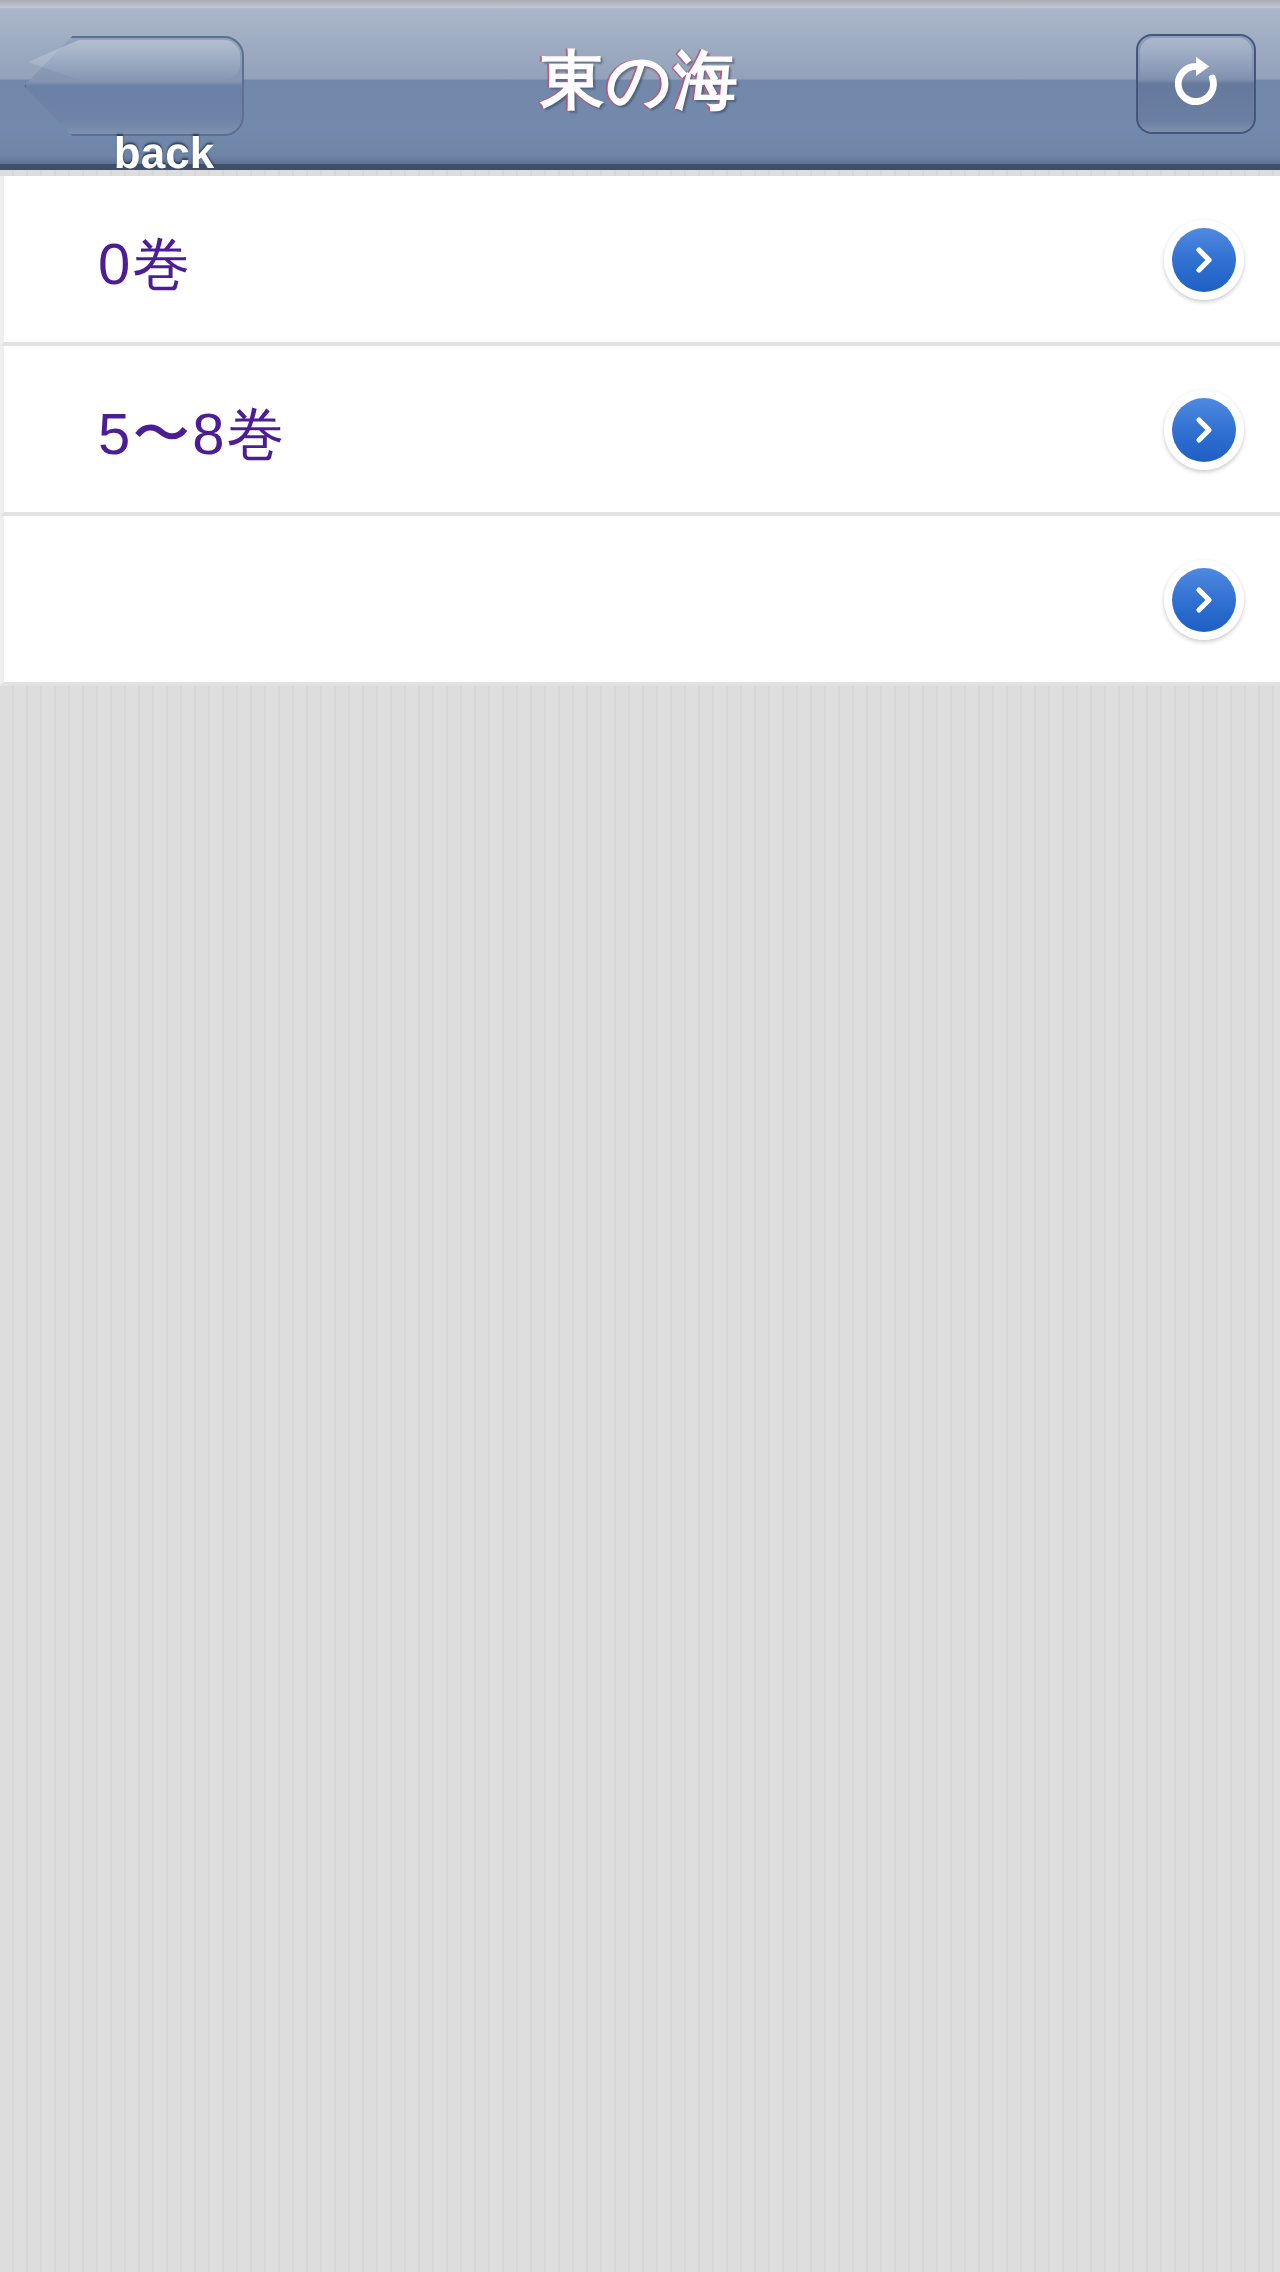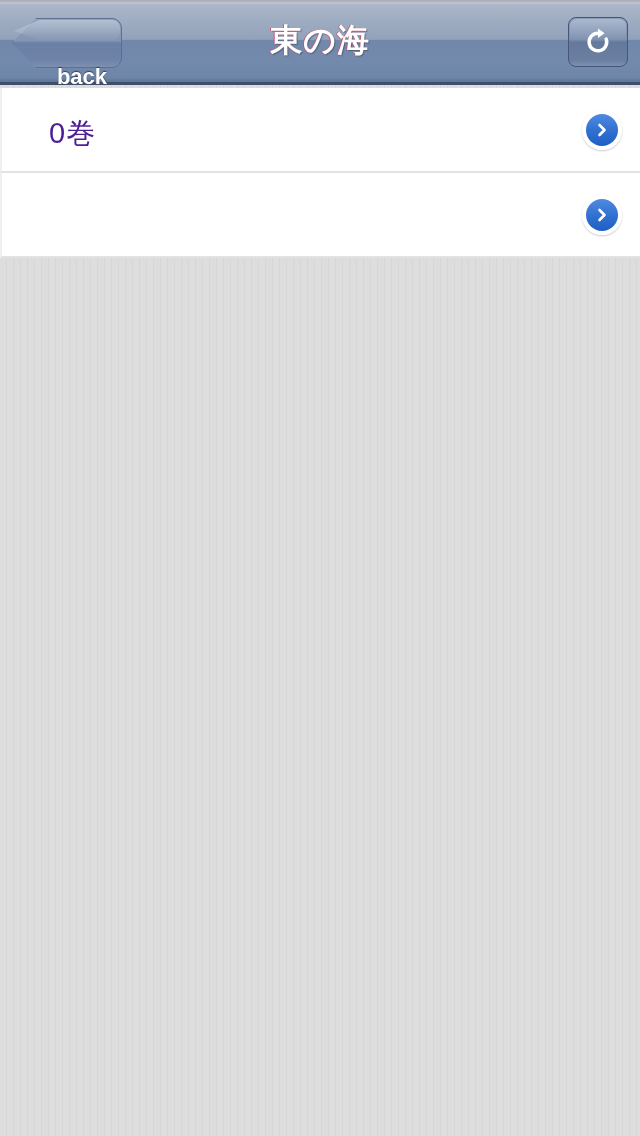--- a/index.html
+++ b/index.html
@@ -241,20 +241,30 @@
       <div class="row-label">0巻</div>
       <div class="disclosure">
         <div class="disclosure-inner">
           <svg class="chev" width="16" height="16" viewBox="0 0 16 16" aria-hidden="true">
             <polyline points="5.5,3 10.5,8 5.5,13" fill="none" stroke="#ffffff" stroke-width="2.6" stroke-linecap="round" stroke-linejoin="round"></polyline>
           </svg>
         </div>
       </div>
     </div>
 
+    <div class="row">
+      <div class="row-label">5〜8巻</div>
+      <div class="disclosure">
+        <div class="disclosure-inner">
+          <svg class="chev" width="16" height="16" viewBox="0 0 16 16" aria-hidden="true">
+            <polyline points="5.5,3 10.5,8 5.5,13" fill="none" stroke="#ffffff" stroke-width="2.6" stroke-linecap="round" stroke-linejoin="round"></polyline>
+          </svg>
+        </div>
+      </div>
+    </div>
 
     <div class="row">
       <div class="disclosure">
         <div class="disclosure-inner">
           <svg class="chev" width="16" height="16" viewBox="0 0 16 16" aria-hidden="true">
             <polyline points="5.5,3 10.5,8 5.5,13" fill="none" stroke="#ffffff" stroke-width="2.6" stroke-linecap="round" stroke-linejoin="round"></polyline>
           </svg>
         </div>
       </div>
     </div>

